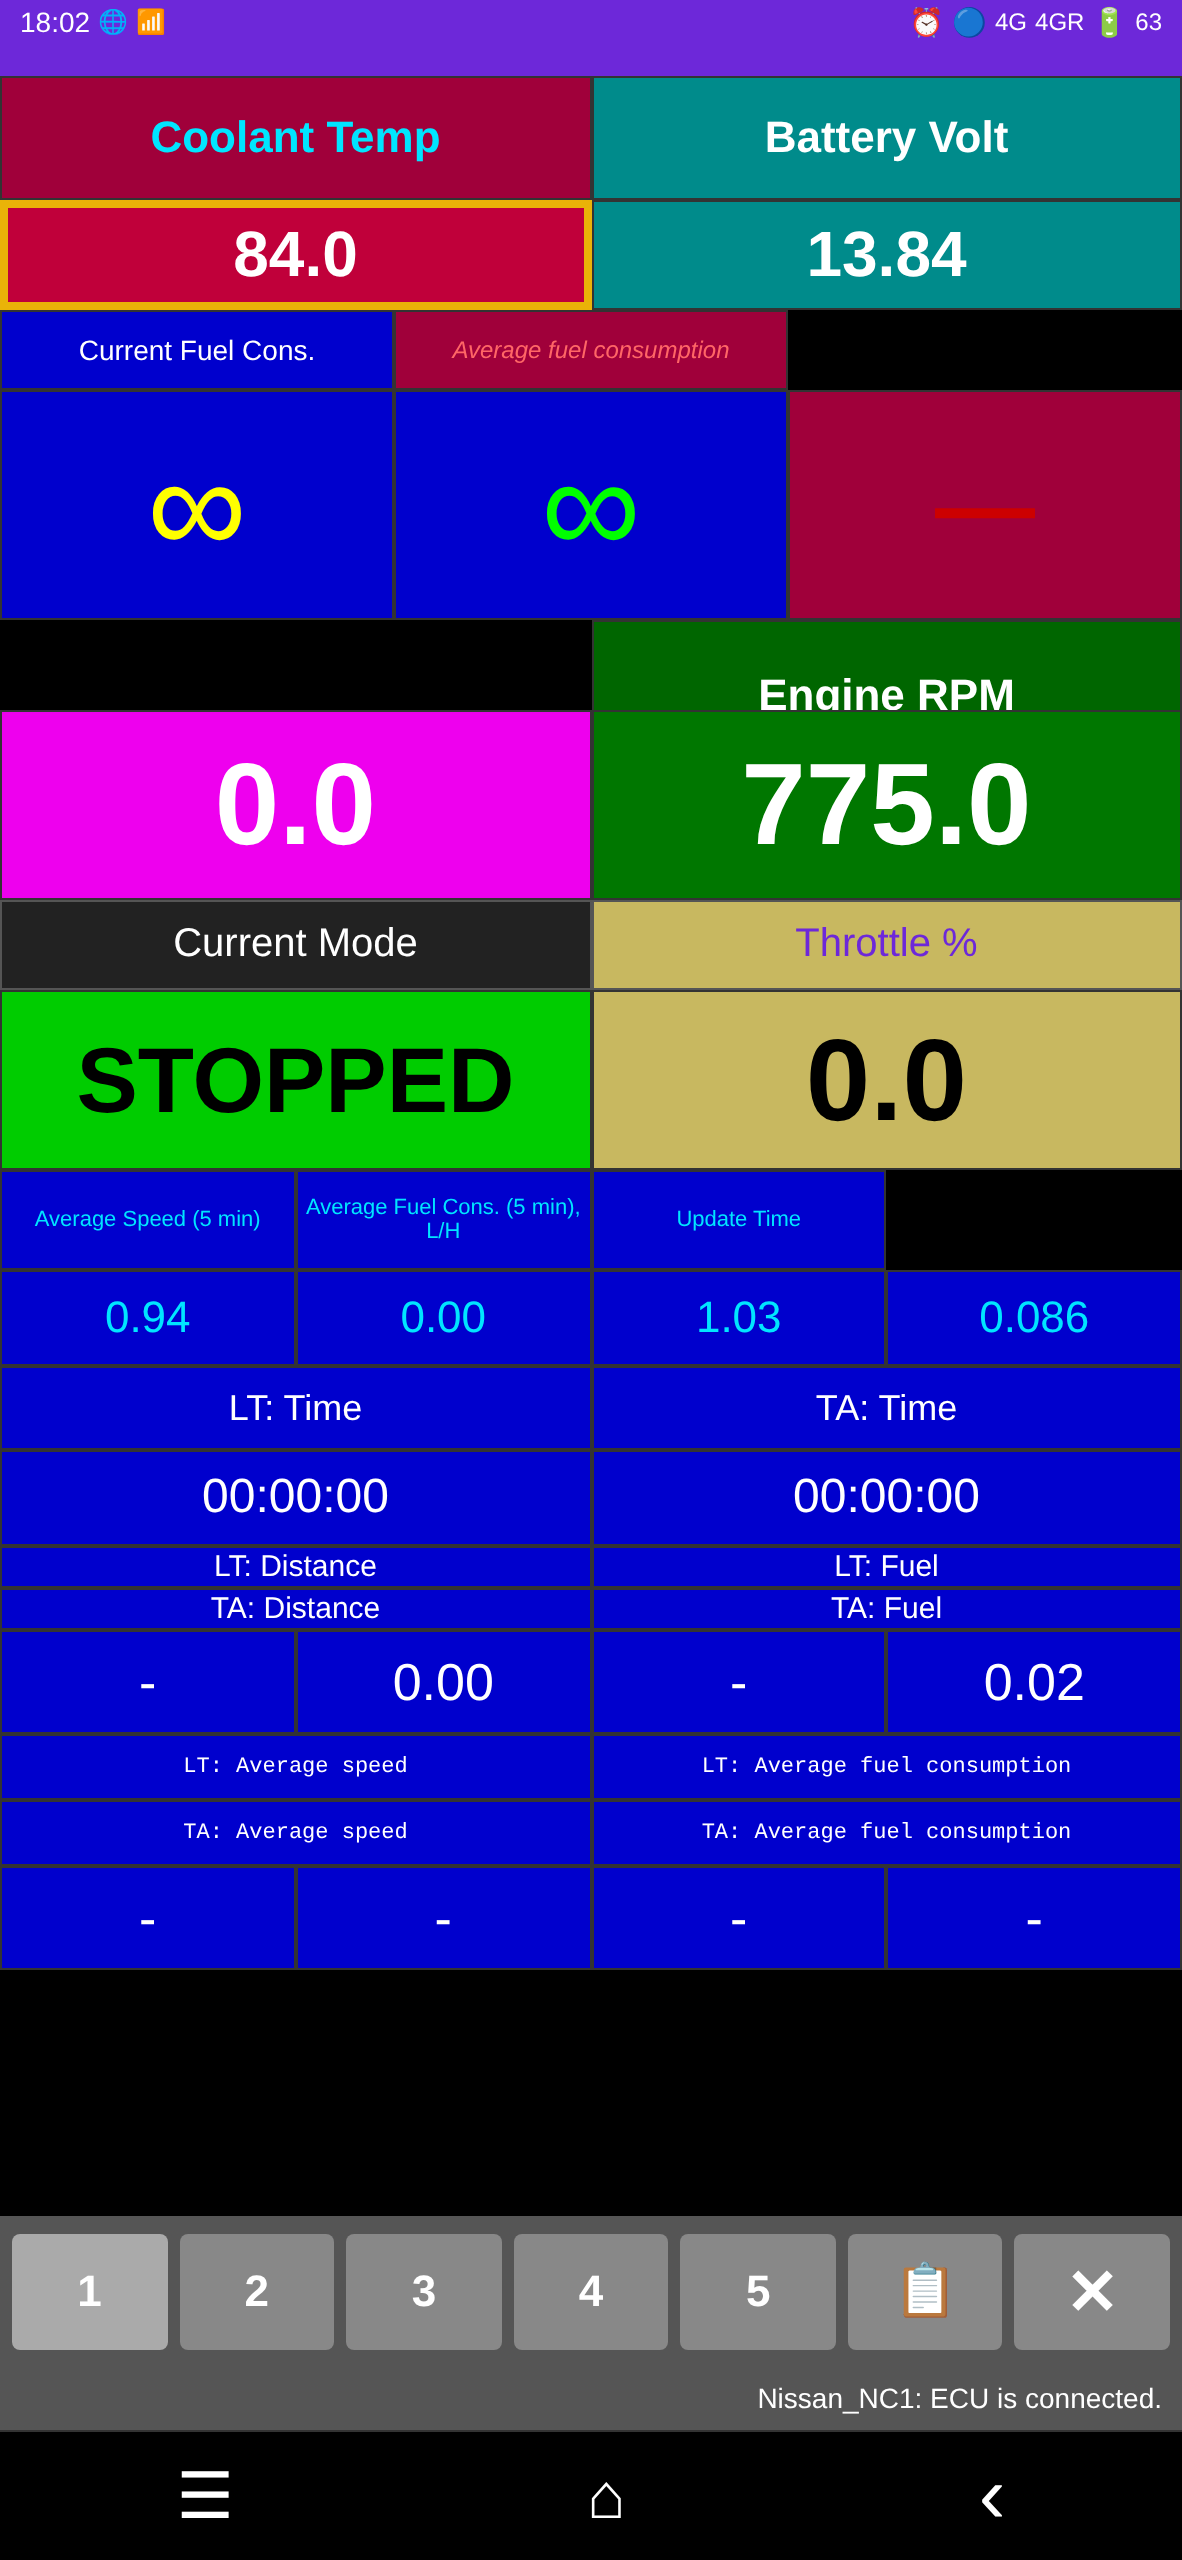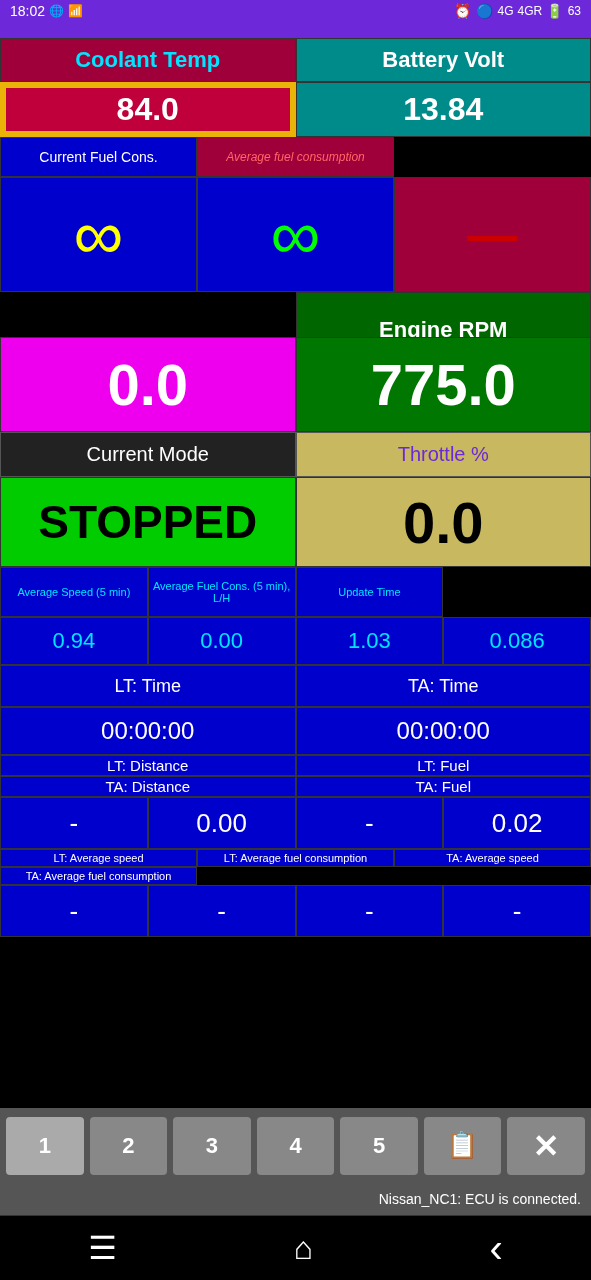--- a/index.html
+++ b/index.html
@@ -31,21 +31,21 @@
     .main-content {
       flex: 1;
       display: flex;
       flex-direction: column;
     }
 
     
     .row-headers-1 {
       display: grid;
       grid-template-columns: 1fr 1fr;
-      height: 44px;
+      height: 62px;
     }
     .cell-coolant-header {
       background: #a0003a;
       display: flex; align-items: center; justify-content: center;
       font-size: 22px; font-weight: bold; color: #00e5ff;
       border: 1px solid #333;
     }
     .cell-battery-header {
       background: #008B8B;
       display: flex; align-items: center; justify-content: center;
@@ -56,21 +56,21 @@
     
     .row-values-1 {
       display: grid;
       grid-template-columns: 1fr 1fr;
       height: 55px;
     }
     .cell-coolant-value {
       background: #c0003a;
       display: flex; align-items: center; justify-content: center;
       font-size: 32px; font-weight: bold; color: white;
-      border: 6px solid #eab308;
+      border: 4px solid #eab308;
     }
     .cell-battery-value {
       background: #008B8B;
       display: flex; align-items: center; justify-content: center;
       font-size: 32px; font-weight: bold; color: white;
       border: 1px solid #333;
     }
 
     
     .row-headers-2 {
@@ -283,22 +283,23 @@
     .cell-dist-value {
       background: #0000cd;
       display: flex; align-items: center; justify-content: center;
       font-size: 26px; color: white;
       border: 1px solid #333;
     }
 
     
     .row-avg-headers {
       display: grid;
-      grid-template-columns: 1fr 1fr 1fr;
-      height: 36px;
+      grid-template-columns: 1fr 1fr;
+      height: 66px;
+      font-family: Liberation Mono, monospace;
     }
     .cell-avg-header {
       background: #0000cd;
       display: flex; align-items: center; justify-content: center;
       font-size: 11px; color: white; text-align: center;
       border: 1px solid #333;
       padding: 2px;
     }
 
     

